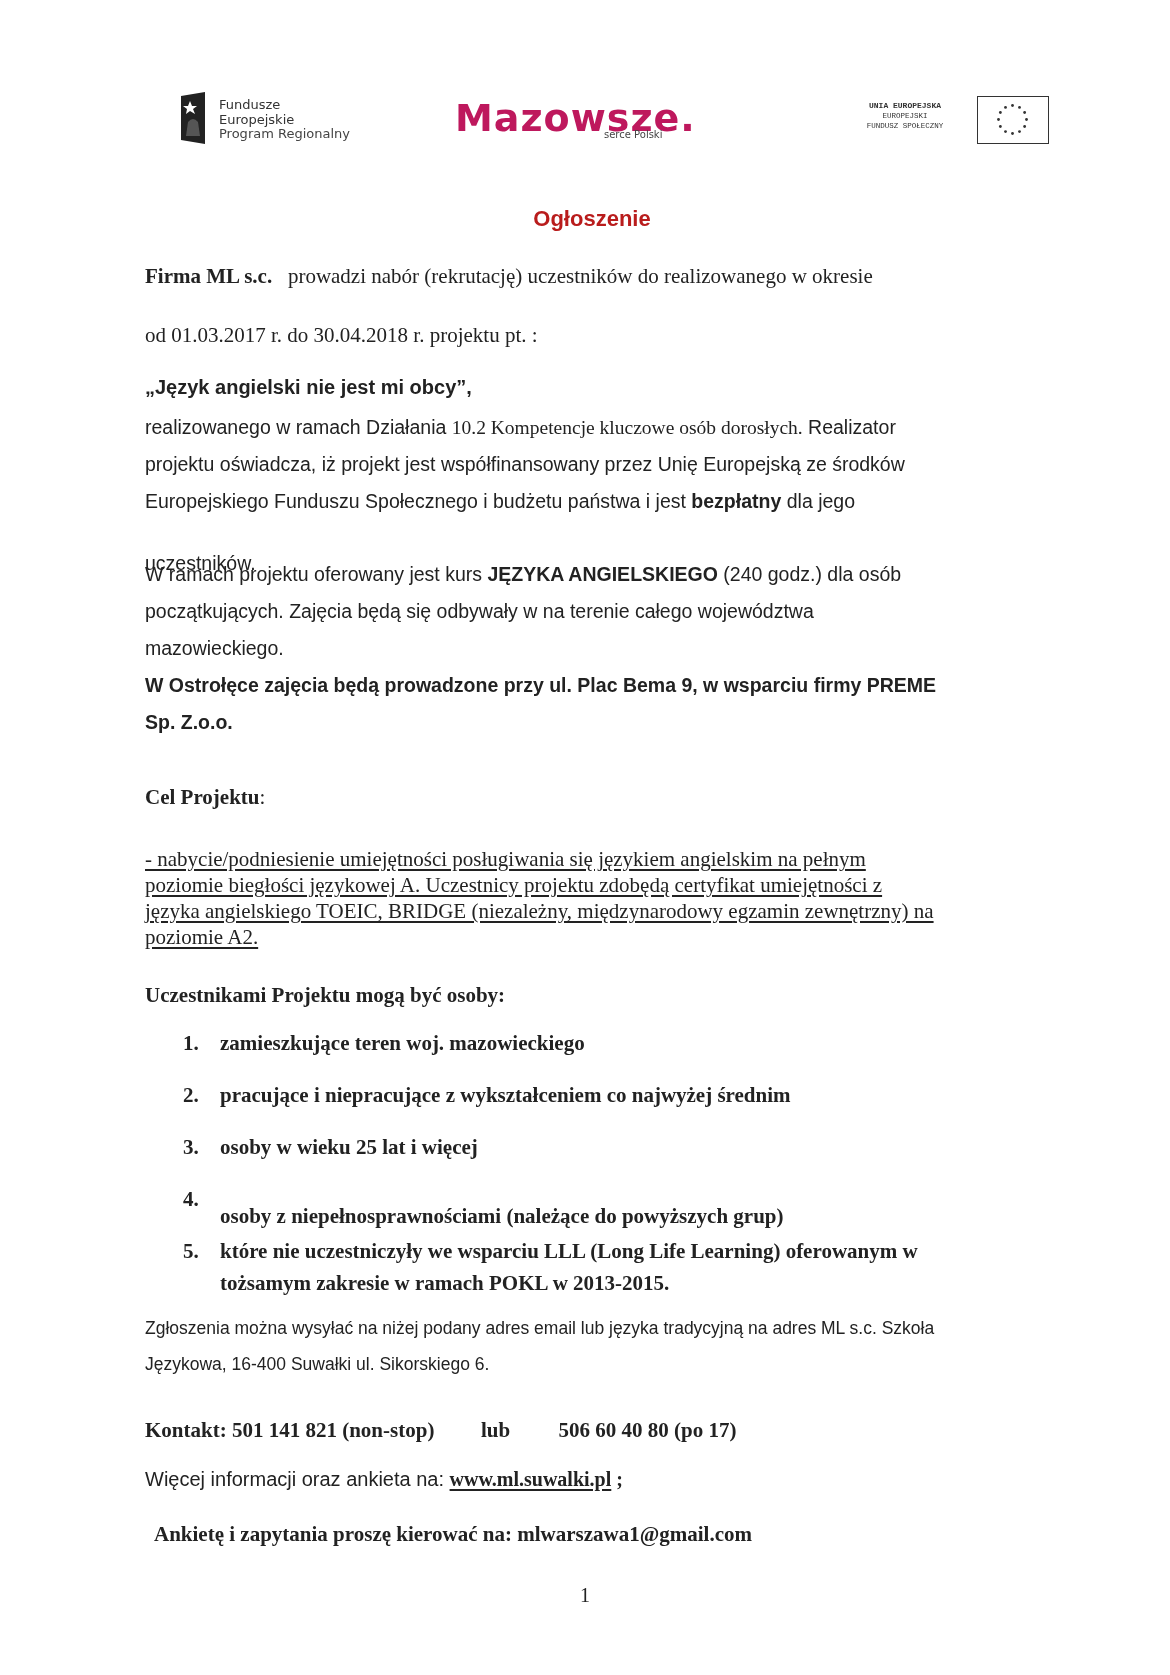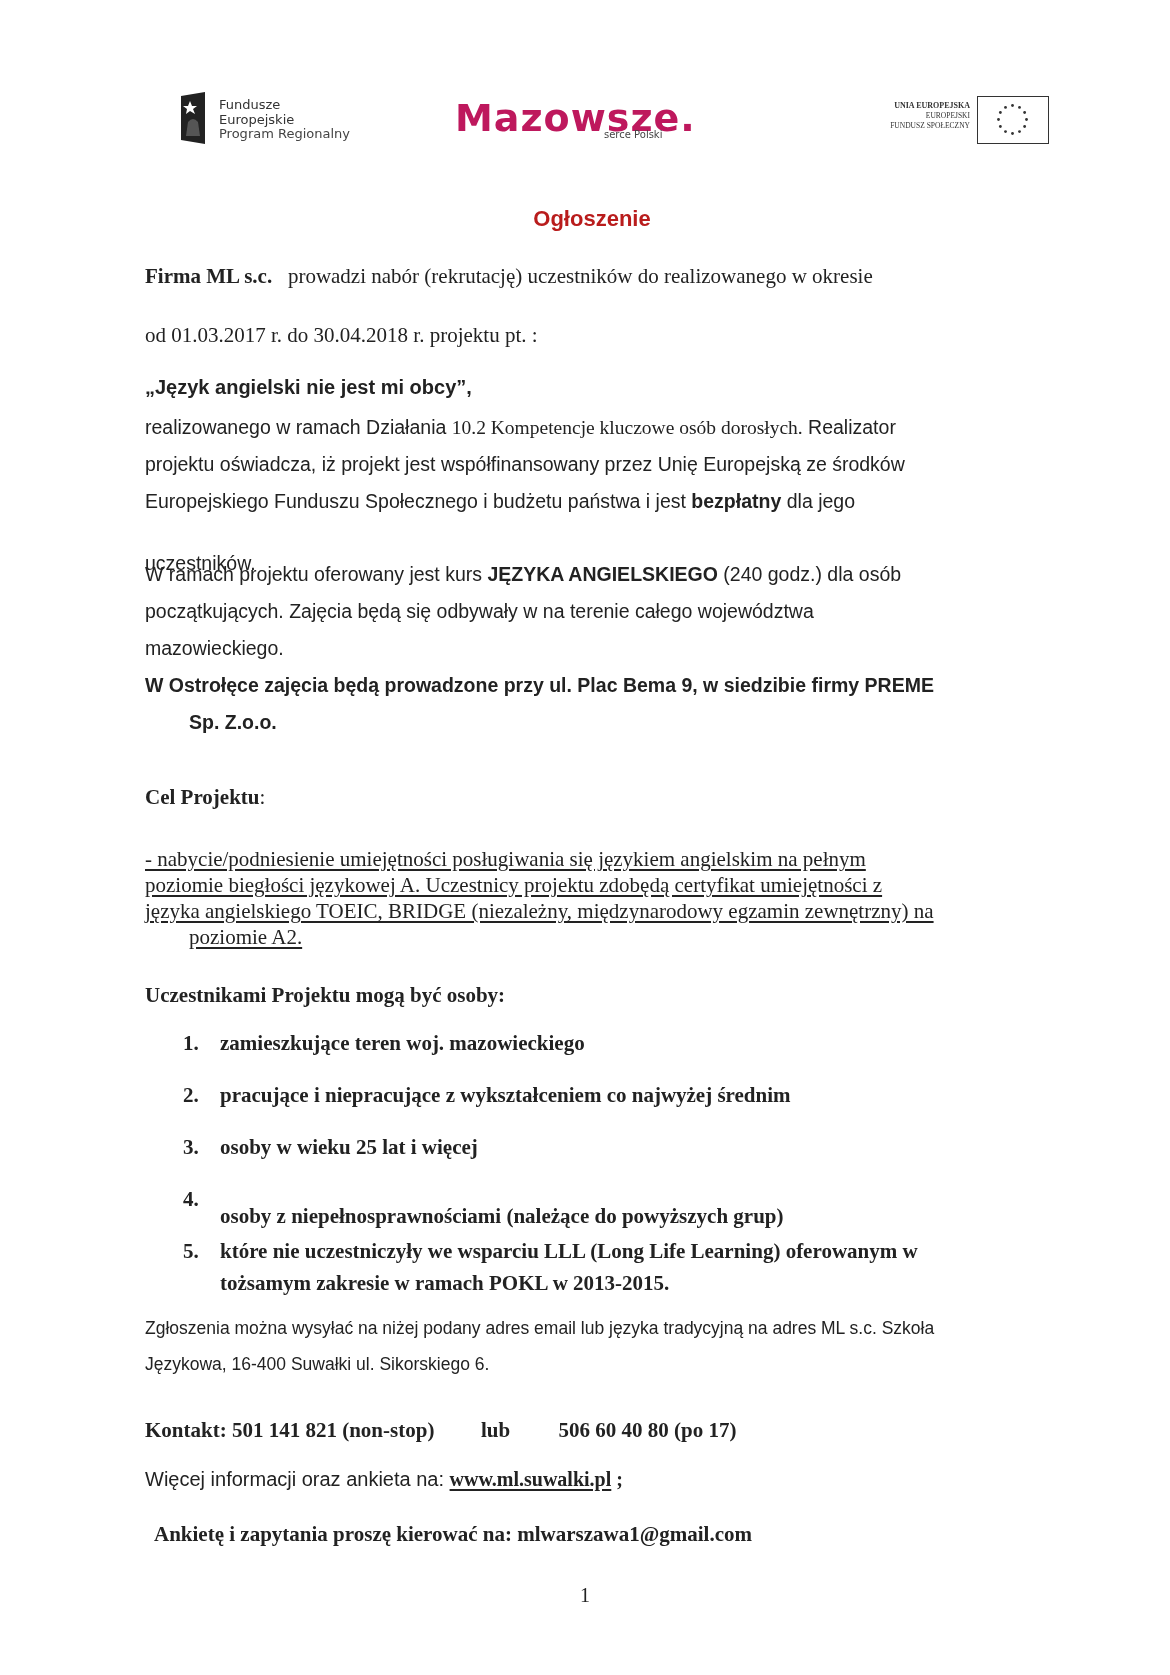--- a/index.html
+++ b/index.html
@@ -12,21 +12,21 @@
 
   
   .fe-logo { left:178px; top:92px; width:30px; height:52px; }
   .fe-text { left:219px; top:97px; font-family:"DejaVu Sans", sans-serif; color:#333; }
   .fe-text .l1, .fe-text .l2 { font-size:13px; line-height:15px; }
   .fe-text .l3 { font-size:13px; line-height:13px; color:#444; }
 
   .maz { left:455px; top:98px; font-family:"DejaVu Sans", sans-serif; font-weight:bold; font-size:38px; letter-spacing:1px; color:#be185d; line-height:40px; }
   .maz-sub { left:604px; top:129px; font-family:"DejaVu Sans", sans-serif; font-size:10px; color:#444; }
 
-  .ue-text { left:840px; top:101px; font-family:Liberation Serif, serif; text-align:right; width:130px; color:#333; font-size:7.5px; line-height:10px; }
+  .ue-text { left:840px; top:101px; font-family:Liberation Mono, monospace; text-align:center; width:130px; color:#333; font-size:7.5px; line-height:10px; }
   .ue-text .t1 { font-weight:bold; font-size:8px; }
   .ue-flag { left:977px; top:96px; width:72px; height:48px; border:1.5px solid #333; box-sizing:border-box; }
 
   .title { left:7px; width:1170px; top:206px; text-align:center; font-family:"Liberation Sans", sans-serif; font-weight:bold; font-size:22px; color:#b91c1c; }
 
   .line { left:145px; white-space:nowrap; }
   .s20 { font-size:21px; }
   .sans19 { font-size:19.5px; }
   .list-num { left:183px; }
   .list-text { left:220px; }
@@ -88,30 +88,30 @@
 <div class="abs line sans sans19" style="top:453px;">projektu oświadcza, iż projekt jest współfinansowany przez Unię Europejską ze środków</div>
 <div class="abs line sans sans19" style="top:490px;">
   <span>Europejskiego Funduszu Społecznego i budżetu państwa  i jest </span><span class="b">bezpłatny</span><span> dla jego</span>
 </div>
 <div class="abs line sans sans19" style="top:552px;">uczestników.</div>
 <div class="abs line sans sans19" style="top:563px;">
   <span>W ramach projektu oferowany jest kurs </span><span class="b">JĘZYKA ANGIELSKIEGO</span><span>  (240 godz.) dla osób</span>
 </div>
 <div class="abs line sans sans19" style="top:600px;">początkujących. Zajęcia będą się odbywały w na terenie całego województwa</div>
 <div class="abs line sans sans19" style="top:637px;">mazowieckiego.</div>
-<div class="abs line sans sans19 b" style="top:674px;"> W Ostrołęce zajęcia będą prowadzone przy ul. Plac Bema 9, w siedzibie firmy PREME</div>
-<div class="abs line sans sans19 b" style="top:711px;margin-left:44px;">Sp. Z.o.o.</div>
+<div class="abs line sans sans19 b" style="top:674px;"> W Ostrołęce zajęcia będą prowadzone przy ul. Plac Bema 9, w wsparciu firmy PREME</div>
+<div class="abs line sans sans19 b" style="top:711px;">Sp. Z.o.o.</div>
 
 <div class="abs line serif s20" style="top:785px;">
   <span class="b">Cel Projektu</span><span>:</span>
 </div>
 <div class="abs line serif s20 u" style="top:847px;">- nabycie/podniesienie umiejętności posługiwania się językiem angielskim na pełnym</div>
 <div class="abs line serif s20 u" style="top:873px;">poziomie biegłości językowej A. Uczestnicy projektu zdobędą certyfikat umiejętności z</div>
 <div class="abs line serif s20 u" style="top:899px;">języka angielskiego TOEIC, BRIDGE (niezależny, międzynarodowy egzamin zewnętrzny) na</div>
-<div class="abs line serif s20 u" style="top:925px;margin-left:44px;">poziomie A2.</div>
+<div class="abs line serif s20 u" style="top:925px;">poziomie A2.</div>
 
 <div class="abs line serif s20 b" style="top:983px;">Uczestnikami Projektu mogą być osoby:</div>
 
 <div class="abs list-num serif s20 b" style="top:1031px;">1.</div>
 <div class="abs list-text serif s20 b" style="top:1031px; white-space:nowrap;">zamieszkujące teren woj. mazowieckiego</div>
 
 <div class="abs list-num serif s20 b" style="top:1083px;">2.</div>
 <div class="abs list-text serif s20 b" style="top:1083px; white-space:nowrap;">pracujące i niepracujące z wykształceniem co najwyżej średnim</div>
 
 <div class="abs list-num serif s20 b" style="top:1135px;">3.</div>

